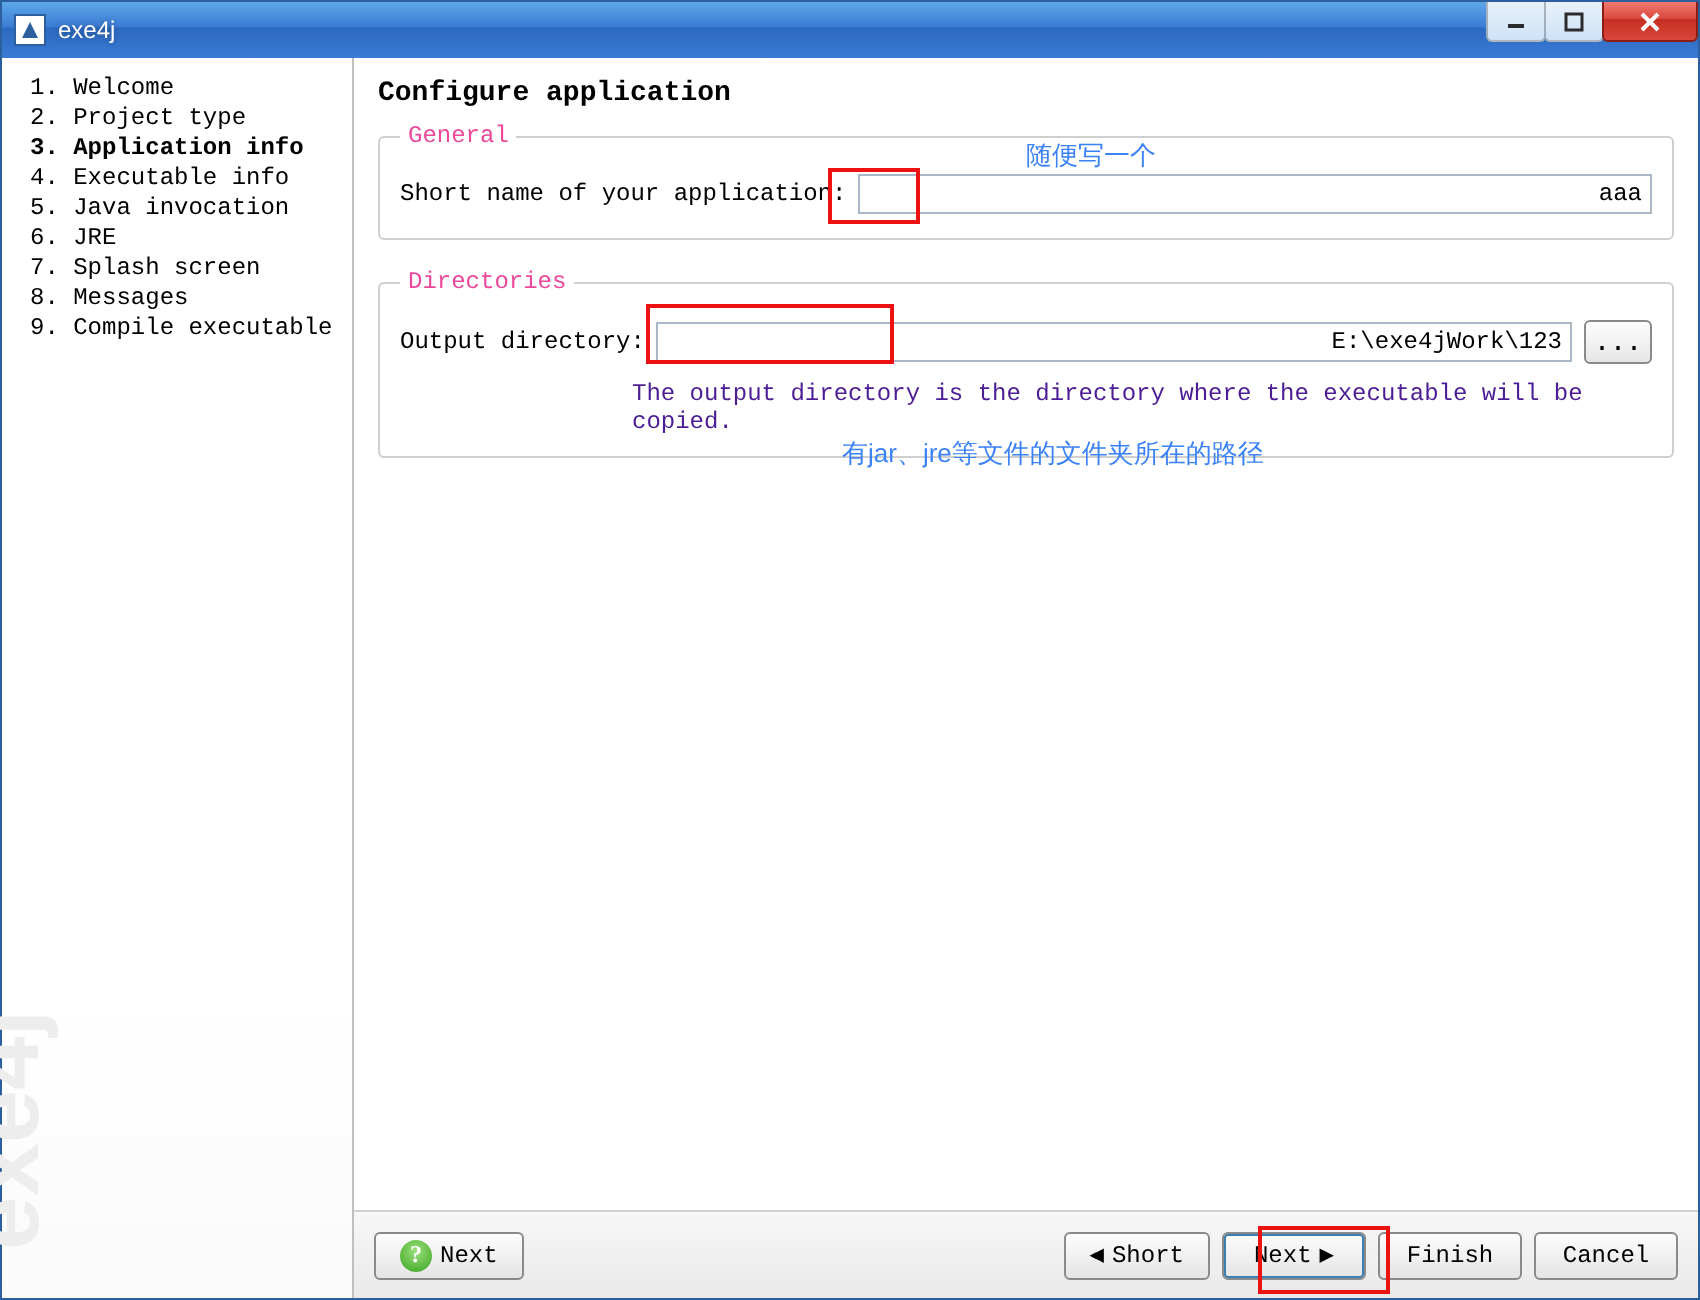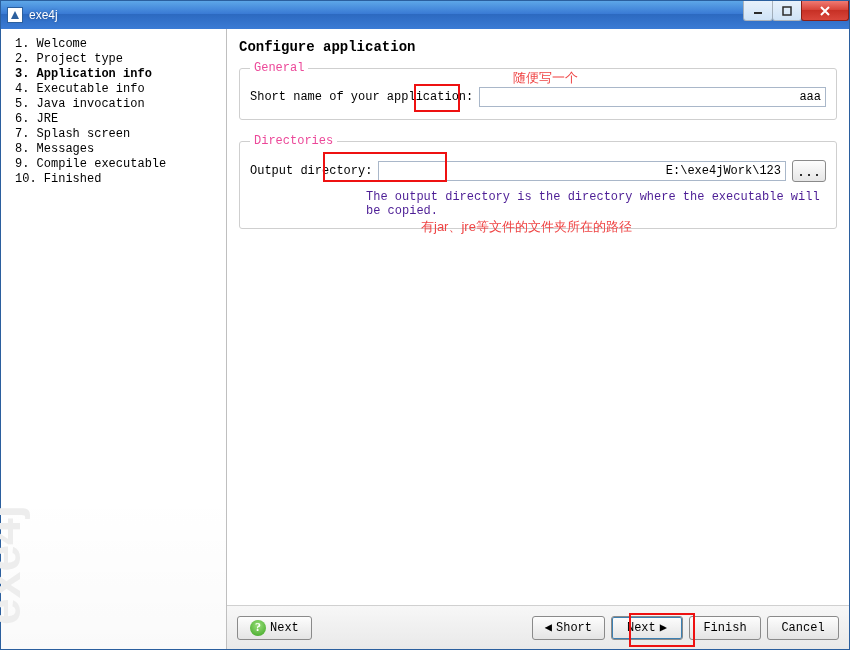--- a/index.html
+++ b/index.html
@@ -9,21 +9,21 @@
   .titlebar { height: 28px; background: linear-gradient(to bottom, #5da7e8 0%, #3a7bd5 45%, #2c69c0 46%, #3a7bd5 100%); display: flex; align-items: center; padding: 0 0 0 6px; color: #fff; font-family: Tahoma, sans-serif; }
   .titlebar .app-icon { width: 16px; height: 16px; background: #fff; border: 1px solid #2b5f9e; display: inline-flex; align-items: center; justify-content: center; color: #2b5f9e; font-size: 11px; margin-right: 6px; }
   .titlebar .title-text { flex: 1; text-shadow: 0 0 3px rgba(0,0,0,.3); }
   .titlebar .win-buttons { display: flex; height: 20px; margin-top: -8px; }
   .titlebar .win-btn { width: 30px; height: 20px; border: 1px solid rgba(0,0,0,.25); border-top: none; margin-left: -1px; display: flex; align-items: center; justify-content: center; font-family: Arial, sans-serif; font-size: 11px; color: #2b2b2b; border-radius: 0 0 3px 3px; }
   .titlebar .win-btn.min, .titlebar .win-btn.max { background: linear-gradient(to bottom,#e8f1fb,#cfe3f7); }
   .titlebar .win-btn.close { width: 48px; background: linear-gradient(to bottom,#f07a72,#d9463b 45%,#c62f24 46%,#d9463b); color: #fff; border-color: #8a1e15; }
   .titlebar .win-btn svg { display: block; }
   
   .body { flex: 1; display: flex; min-height: 0; }
-  .sidebar { width: 226px; border-right: 1px solid #bfbfbf; padding: 8px 0 0 0; position: relative; background: #fff; background-image: linear-gradient(to bottom, rgba(0,0,0,0) 75%, rgba(0,0,0,.02) 100%); }
+  .sidebar { width: 176px; border-right: 1px solid #bfbfbf; padding: 8px 0 0 0; position: relative; background: #fff; background-image: linear-gradient(to bottom, rgba(0,0,0,0) 75%, rgba(0,0,0,.02) 100%); }
   .sidebar ol { list-style: none; margin: 0; padding: 0; }
   .sidebar li { padding: 0 4px 1px 14px; white-space: nowrap; cursor: default; }
   .sidebar li.active { font-weight: bold; }
   .watermark { position: absolute; left: 30px; bottom: 24px; font-family: Arial, sans-serif; font-size: 48px; font-weight: bold; color: #ededed; letter-spacing: 0; transform: rotate(-90deg); transform-origin: left bottom; pointer-events: none; }
   .main { flex: 1; display: flex; flex-direction: column; min-width: 0; }
   .page-title { font-family: "Courier New", "SimSun", monospace; font-size: 14px; font-weight: bold; padding: 10px 12px 6px 12px; }
   .form-area { flex: 1; padding: 0 12px 0 12px; overflow: hidden; }
   fieldset { border: 1px solid #cfcfcf; border-radius: 3px; margin: 0 0 14px 0; padding: 10px 10px 10px 10px; }
   legend { padding: 0 4px; color: #ec4899; }
   .row { display: flex; align-items: center; gap: 6px; margin: 2px 0; }
@@ -32,21 +32,21 @@
   .browse-btn { width: 34px; height: 22px; border: 1px solid #8a8a8a; background: linear-gradient(to bottom,#fdfdfd,#e6e6e6); border-radius: 3px; font-family: monospace; cursor: pointer; display: inline-flex; align-items: center; justify-content: center; }
   .hint { color: #4c1d95; padding: 6px 0 0 116px; }
   
   .footer { border-top: 1px solid #d0d0d0; background: linear-gradient(to bottom,#f7f7f7,#e9e9e9); padding: 8px 10px; display: flex; align-items: center; gap: 6px; height: 44px; }
   .btn { height: 24px; border: 1px solid #8a8a8a; background: linear-gradient(to bottom,#fdfdfd,#e4e4e4); border-radius: 3px; padding: 0 12px; display: inline-flex; align-items: center; justify-content: center; gap: 4px; cursor: pointer; font-family: "Courier New","SimSun",monospace; font-size: 12px; min-width: 72px; }
   .btn.default { box-shadow: 0 0 0 1px #3c7fb1 inset; }
   .spacer { flex: 1; }
   .help-icon { width: 16px; height: 16px; border-radius: 50%; background: radial-gradient(circle at 50% 35%, #9be07d, #3aa31f); color: #fff; display: inline-flex; align-items: center; justify-content: center; font-family: Georgia, serif; font-weight: bold; font-size: 12px; }
   
   .anno { position: absolute; border: 2px solid #e11; pointer-events: none; }
-  .anno-text { position: absolute; color: #ef4444; font-family: "SimSun", sans-serif; font-size: 13px; pointer-events: none; }
+  .anno-text { position: absolute; color: #3b82f6; font-family: "SimSun", sans-serif; font-size: 13px; pointer-events: none; }
 </style>
 </head>
 <body>
 
 <div class="window">
 
   <div class="titlebar">
     <span class="app-icon">
       <svg width="10" height="10" viewBox="0 0 10 10">
           <polygon points="1,9 5,1 9,9" fill="#2b5f9e"></polygon>
@@ -78,21 +78,20 @@
       <ol>
         <li><span>1.</span> <span>Welcome</span></li>
         <li><span>2.</span> <span>Project type</span></li>
         <li class="active"><span>3.</span> <span>Application info</span></li>
         <li><span>4.</span> <span>Executable info</span></li>
         <li><span>5.</span> <span>Java invocation</span></li>
         <li><span>6.</span> <span>JRE</span></li>
         <li><span>7.</span> <span>Splash screen</span></li>
         <li><span>8.</span> <span>Messages</span></li>
         <li><span>9.</span> <span>Compile executable</span></li>
-        <li><span>10.</span> <span>Finished</span></li>
       </ol>
       <div class="watermark">exe4j</div>
     </div>
 
     <div class="main">
       <div class="page-title">Configure application</div>
       <div class="form-area">
         <fieldset>
           <legend>General</legend>
           <div class="row">

